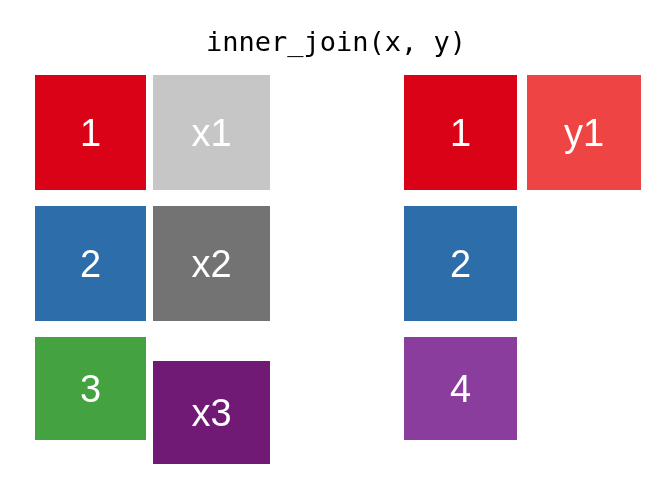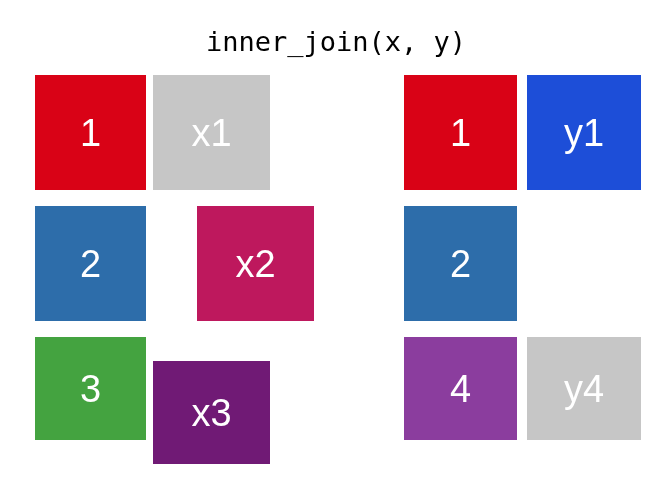--- a/index.html
+++ b/index.html
@@ -116,54 +116,52 @@
       <div class="cell cell-key" style="background-color: rgb(217, 2, 22);">
         <span class="cell-text">1</span>
       </div><div class="cell cell-value" style="background-color: rgb(198, 198, 198);">
         <span class="cell-text">x1</span>
       </div>
     </div>
 
     <div class="table-row">
       <div class="cell cell-key" style="background-color: rgb(45, 109, 170);">
         <span class="cell-text">2</span>
-      </div><div class="cell cell-value" style="background-color: #be185d; margin-left: 44px;">
+      </div><div class="cell cell-value" style="background-color: #737373;">
         <span class="cell-text">x2</span>
       </div>
     </div>
 
     <div class="table-row">
       <div class="cell cell-key" style="background-color: rgb(68, 163, 64);">
         <span class="cell-text">3</span>
       </div><div class="cell cell-value" style="background-color: #701a75; margin-top: 24px;">
         <span class="cell-text">x3</span>
       </div>
     </div>
 
   </div>
 
   <div class="table-group" id="table-group-y">
 
     <div class="table-row">
       <div class="cell cell-key" style="background-color: rgb(217, 2, 22);">
         <span class="cell-text">1</span>
-      </div><div class="cell cell-value" style="background-color: #1d4ed8;">
+      </div><div class="cell cell-value" style="background-color: #ef4444;">
         <span class="cell-text">y1</span>
       </div>
     </div>
 
     <div class="table-row">
       <div class="cell cell-key" style="background-color: rgb(45, 109, 170);">
         <span class="cell-text">2</span>
       </div>
     </div>
 
     <div class="table-row">
       <div class="cell cell-key" style="background-color: rgb(139, 61, 158);">
         <span class="cell-text">4</span>
-      </div><div class="cell cell-value" style="background-color: rgb(198, 198, 198);">
-        <span class="cell-text">y4</span>
       </div>
     </div>
 
   </div>
 
 </div>
 
 </body></html>

